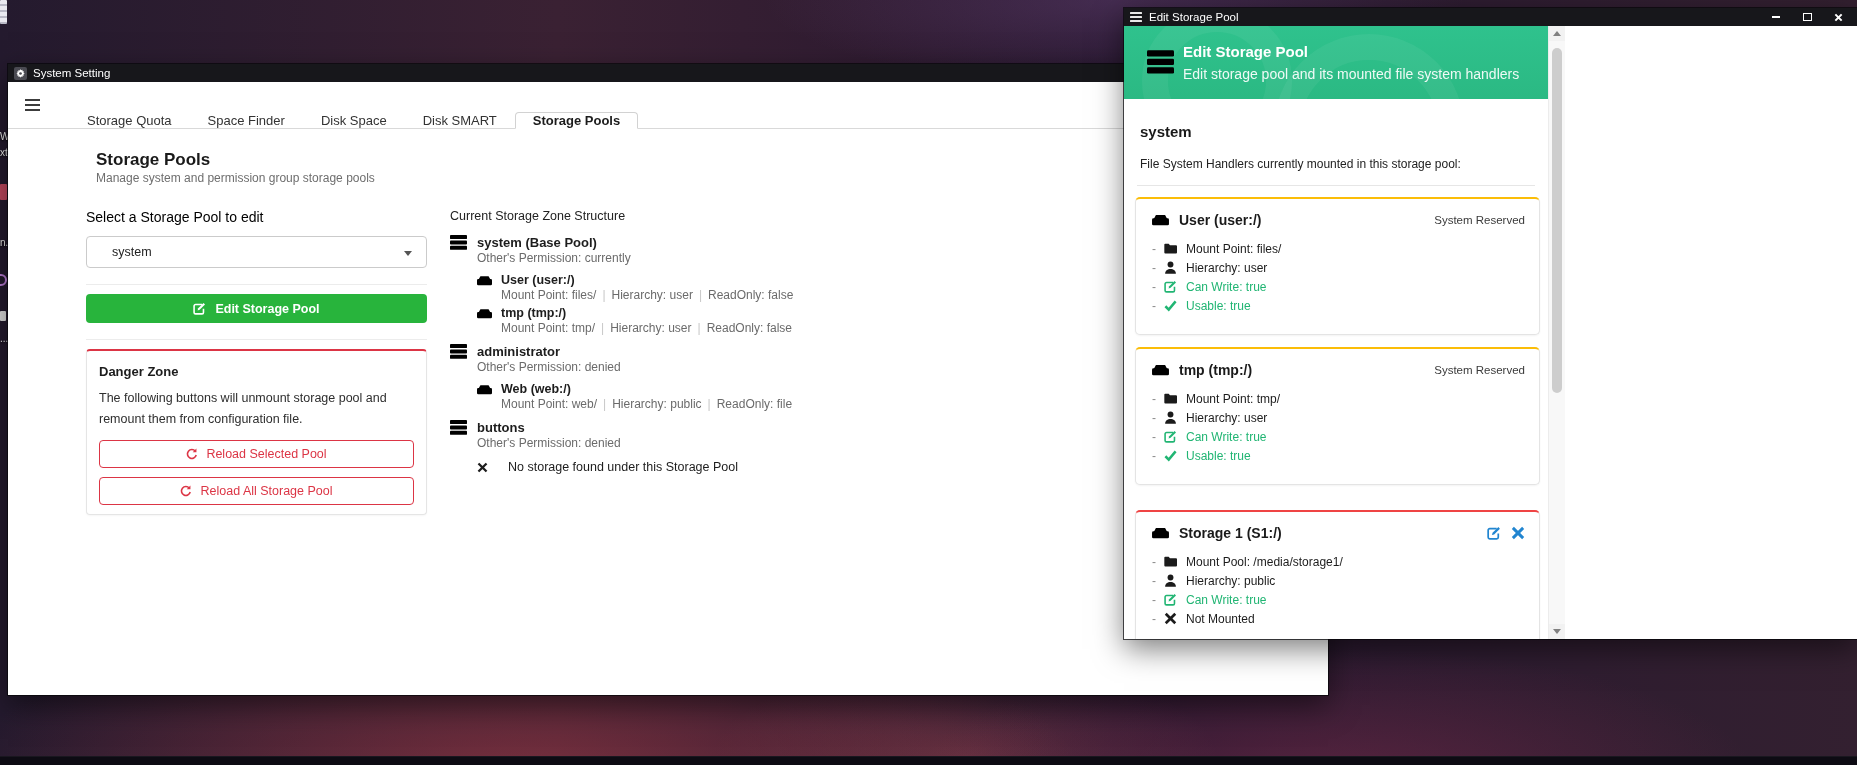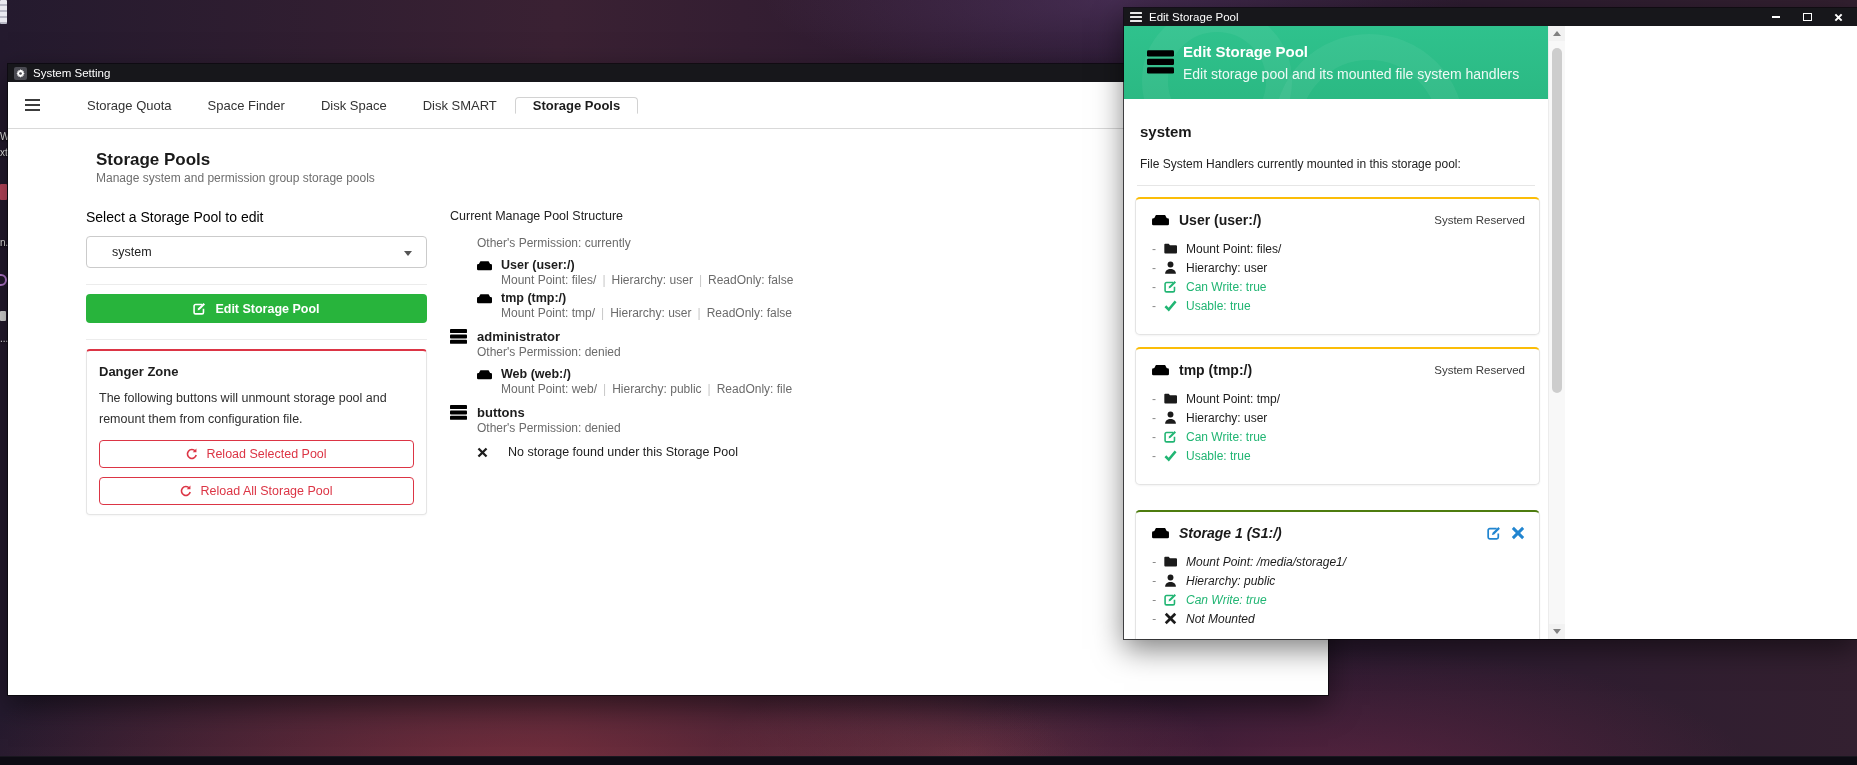--- a/index.html
+++ b/index.html
@@ -37,21 +37,21 @@
   .titlebar .app-ic svg{ width:9px; height:9px; fill:#e8e8e8; }
   .titlebar .list-ic svg{ width:12px; height:10px; fill:#e8e8e8; margin-right:7px; display:block; }
   .winbtns{ margin-left:auto; display:flex; align-items:center; gap:17px; padding-right:6px; }
   .wbtn{ width:14px; height:12px; display:flex; align-items:center; justify-content:center; cursor:default; }
   .wbtn .min{ width:8px; height:2px; background:#fff; }
   .wbtn .max{ width:9px; height:8px; border:1.5px solid #fff; }
   .wbtn svg{ width:9px; height:9px; stroke:#fff; stroke-width:2.2; }
 
   
   .tabbar{ position:absolute; left:0; right:0; top:18px; height:47px; border-bottom:1px solid #d9d9d9;
-    display:flex; align-items:center; padding-left:17px; background:#fff; }
+    display:flex; align-items:flex-end; padding-left:17px; background:#fff; }
   .hamburger{ align-self:center; margin-right:29px; display:flex; flex-direction:column; gap:3px; }
   .hamburger i{ width:15px; height:2px; background:#3c3c3c; display:block; }
   .tab{ font-size:13px; color:#333; padding:0 18px; display:flex; align-items:center; }
   .tab.active{ border:1px solid #d2d2d2; border-bottom:1px solid #fff; border-radius:4px 4px 0 0;
     font-weight:bold; margin-bottom:-1px; background:#fff; color:#1c1c1c; padding:0 17px; }
   .h1{ position:absolute; left:88px; top:86px; font-size:17px; font-weight:bold; color:#1a1a1a; }
   .h1-sub{ position:absolute; left:88px; top:107px; font-size:12px; color:#6e6e6e; }
 
   .sel-label{ position:absolute; left:78px; top:145px; font-size:14px; color:#000000; }
   .select{ position:absolute; left:78px; top:172px; width:341px; height:32px; border:1px solid #cbcbcb;
@@ -106,21 +106,21 @@
   .b-title{ position:absolute; left:59px; top:17px; font-size:15px; font-weight:bold; color:#fff; }
   .b-sub{ position:absolute; left:59px; top:40px; font-size:14px; color:rgba(255,255,255,.92); }
 
   .pool-name{ position:absolute; left:16px; top:97px; font-size:15px; font-weight:bold; color:#1a1a1a; }
   .rw-desc{ position:absolute; left:16px; top:131px; font-size:12px; color:#222; }
   .rw-hr{ position:absolute; left:13px; top:159px; width:398px; height:1px; background:#e6e6e6; }
 
   .card{ position:absolute; left:11px; width:405px; background:#fff; border:1px solid #e4e4e4;
     border-radius:5px; box-shadow:0 1px 2px rgba(0,0,0,.05); }
   .card.warn{ border-top:2px solid #fbbd08; }
-  .card.dark{ border-top:2px solid #4d7c0f;font-style:italic; }
+  .card.dark{ border-top:2px solid #ef4444; }
   #card-0{ top:171px; height:138px; }
   #card-1{ top:321px; height:138px; }
   #card-2{ top:484px; height:150px; }
   .card-head{ display:flex; align-items:center; gap:10px; padding:13px 14px 0 16px; }
   .card-head svg.hdd{ width:17px; height:12px; color:#1b1b1b; flex:0 0 aupx; }
   .card-title{ font-size:14px; font-weight:bold; color:#1a1a1a; }
   .card-badge{ margin-left:auto; font-size:11.5px; color:#3a3a3a; }
   .card-actions{ margin-left:auto; display:flex; align-items:center; gap:10px; }
   .card-actions svg{ width:14px; height:14px; color:#2185d0; cursor:pointer; }
   .card-items{ margin-top:11px; padding-left:16px; }
@@ -275,25 +275,31 @@
       <span>Reload All Storage Pool</span>
     </button>
     <button class="btn-outline-red" style="top:89px">
       <svg viewBox="0 0 16 16">
           <use href="#svg-refresh"></use>
         </svg>
       <span>Reload Selected Pool</span>
     </button>
   </div>
 
-  <div class="struct-title">Current Manage Pool Structure</div>
+  <div class="struct-title">Current Storage Zone Structure</div>
 
   <div class="tree">
 
     <div class="pool">
+      <div class="pool-head">
+        <svg class="ic-server" viewBox="0 0 24 21">
+            <use href="#svg-server"></use>
+          </svg>
+        <span>system (Base Pool)</span>
+      </div>
       <div class="pool-perm">Other's Permission: currently</div>
       <div class="mounts">
         <div class="mount">
           <div class="mount-head">
             <svg class="ic-hdd" viewBox="0 0 24 17">
                 <use href="#svg-hdd"></use>
               </svg>
             <span>User (user:/)</span>
           </div>
           <div class="mount-details">
@@ -507,21 +513,21 @@
         </span>
       </div>
       <div class="card-items">
         <div class="c-row">
             <span class="dash">-</span>
             <span class="ci">
               <svg viewBox="0 0 20 17">
                 <use href="#svg-folder"></use>
               </svg>
             </span>
-            <span>Mount Point: /media/storage1/</span>
+            <span>Mount Pool: /media/storage1/</span>
           </div>
         <div class="c-row">
             <span class="dash">-</span>
             <span class="ci">
               <svg viewBox="0 0 14 15">
                 <use href="#svg-user"></use>
               </svg>
             </span>
             <span>Hierarchy: public</span>
           </div>

